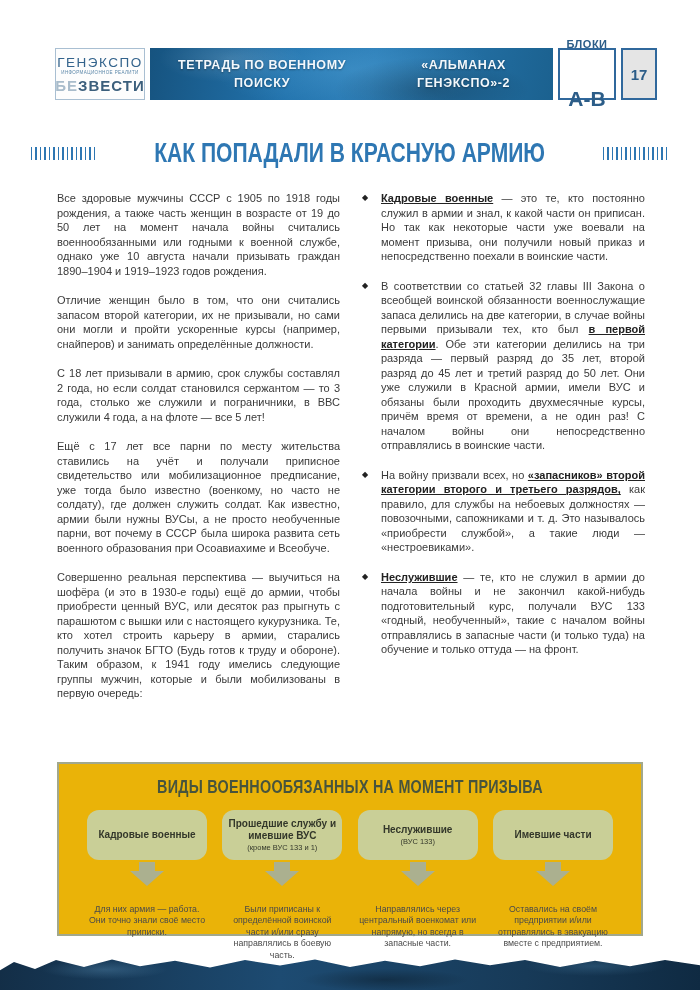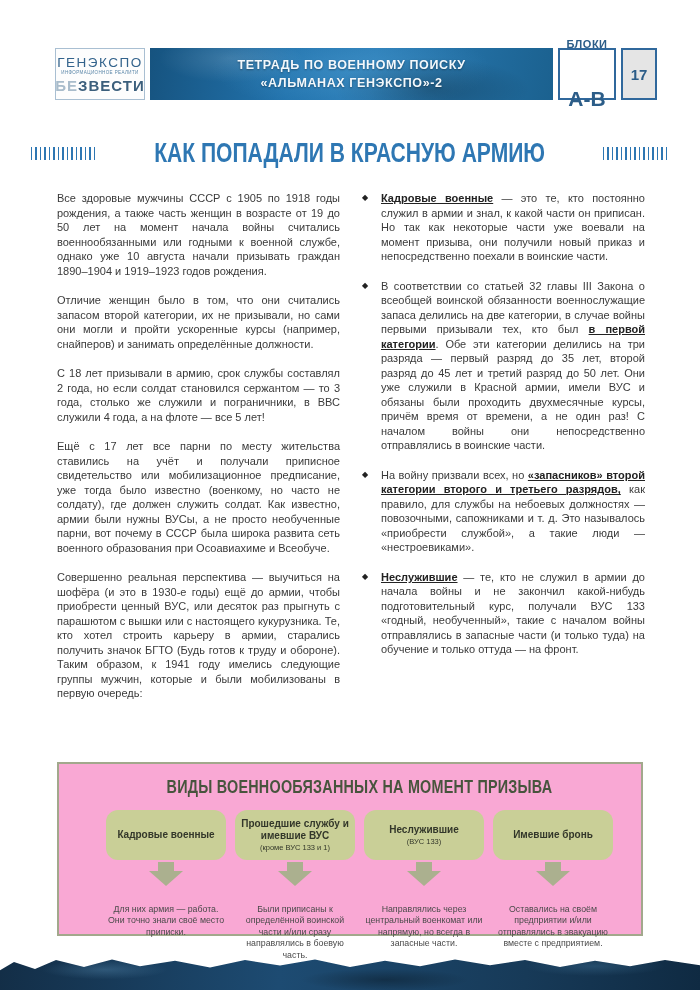--- a/index.html
+++ b/index.html
@@ -9,21 +9,21 @@
     color:#3b3b3b;overflow:hidden;
   }
   
   .header{position:absolute;top:48px;left:55px;width:602px;height:52px;display:flex;gap:5px;}
   .logo-box{width:90px;box-sizing:border-box;border:1px solid #a9bfd2;background:#fdfdfd;
     display:flex;flex-direction:column;align-items:center;justify-content:center;line-height:1;}
   .logo-top{color:#33638c;font-size:13.5px;letter-spacing:1.5px;font-weight:400;}
   .logo-mid{color:#5a86a8;font-size:4.5px;letter-spacing:.4px;margin:2px 0 2px 0;}
   .logo-bottom{font-size:15px;font-weight:bold;letter-spacing:1px;}
   .logo-light{color:#a9bccb;} .logo-dark{color:#3c5f7c;}
-  .banner{flex:1;position:relative;display:flex;flex-direction:column;align-items:center;justify-content:center;
+  .banner{flex:1;position:relative;display:flex;flex-direction:row;align-items:center;justify-content:center;
     background:
       radial-gradient(ellipse 120px 40px at 20% 20%,rgba(255,255,255,.14),transparent 60%),
       radial-gradient(ellipse 150px 50px at 70% 80%,rgba(0,0,0,.25),transparent 65%),
       radial-gradient(ellipse 200px 60px at 50% 40%,rgba(90,170,220,.35),transparent 70%),
       linear-gradient(100deg,#16537f 0%,#2273ad 35%,#2a7cb6 55%,#1b618f 100%);
     color:#f3f8fc;text-align:center;line-height:1.45;}
   .banner div{font-weight:bold;font-size:12.5px;letter-spacing:.6px;text-shadow:0 1px 2px rgba(0,0,0,.35);}
   .blocks-box{width:58px;box-sizing:border-box;border:2px solid #30689c;background:#fff;color:#2c5d88;
     display:flex;flex-direction:column;align-items:center;justify-content:center;line-height:1.1;gap:36px;}
   .blocks-line1{font-size:11px;font-weight:bold;letter-spacing:.5px;}
@@ -38,21 +38,21 @@
     display:inline-block;transform:scaleX(.78);transform-origin:center;line-height:1;}
   
   .columns{position:absolute;top:191px;left:57px;width:588px;display:flex;gap:22px;}
   .col{flex:1;font-size:11px;line-height:1.32;text-align:justify;color:#3a3a3a;}
   .col p{margin:0 0 15px 0;}
   .bullet{position:relative;padding-left:19px;margin:0 0 15px 0;}
   .bullet::before{content:"◆";position:absolute;left:0;top:2px;font-size:8px;color:#222;}
   .emph{font-weight:bold;text-decoration:underline;color:#222;}
   
   .diagram{position:absolute;top:762px;left:57px;width:586px;height:174px;box-sizing:border-box;
-    border:2px solid #a2a88c;background:#f9a8d4;padding-left:19px;}
+    border:2px solid #a2a88c;background:#eab308;}
   .diagram-title{margin-top:13px;text-align:center;color:#47543d;font-weight:bold;font-size:17.5px;
     transform:scaleX(.82);letter-spacing:.3px;}
   .diagram-row{display:flex;justify-content:space-between;padding:12px 28px 0 28px;}
   .diagram-item{width:120px;display:flex;flex-direction:column;align-items:center;}
   .node{width:100%;min-height:50px;box-sizing:border-box;background:#c9cf97;border-radius:12px;
     display:flex;flex-direction:column;align-items:center;justify-content:center;
     text-align:center;color:#33372a;font-weight:bold;font-size:10px;line-height:1.2;padding:4px 6px;}
   .node .note{font-weight:normal;font-size:7.5px;margin-top:1px;}
   .arrow-stem{width:16px;height:9px;background:#abb08f;margin-top:2px;}
   .arrow-head{width:0;height:0;border-left:17px solid transparent;border-right:17px solid transparent;
@@ -142,21 +142,21 @@
         <span>Неслужившие</span>
         <span class="note">(ВУС 133)</span>
       </div>
       <div class="arrow-stem"></div>
       <div class="arrow-head"></div>
       <div class="node-desc">Направлялись через центральный военкомат или напрямую, но всегда в запасные части.</div>
     </div>
 
     <div class="diagram-item">
       <div class="node">
-        <span>Имевшие бронь</span>
+        <span>Имевшие части</span>
         <span class="note"></span>
       </div>
       <div class="arrow-stem"></div>
       <div class="arrow-head"></div>
       <div class="node-desc">Оставались на своём предприятии и/или отправлялись в эвакуацию вместе с предприятием.</div>
     </div>
 
   </div>
 </div>
 

